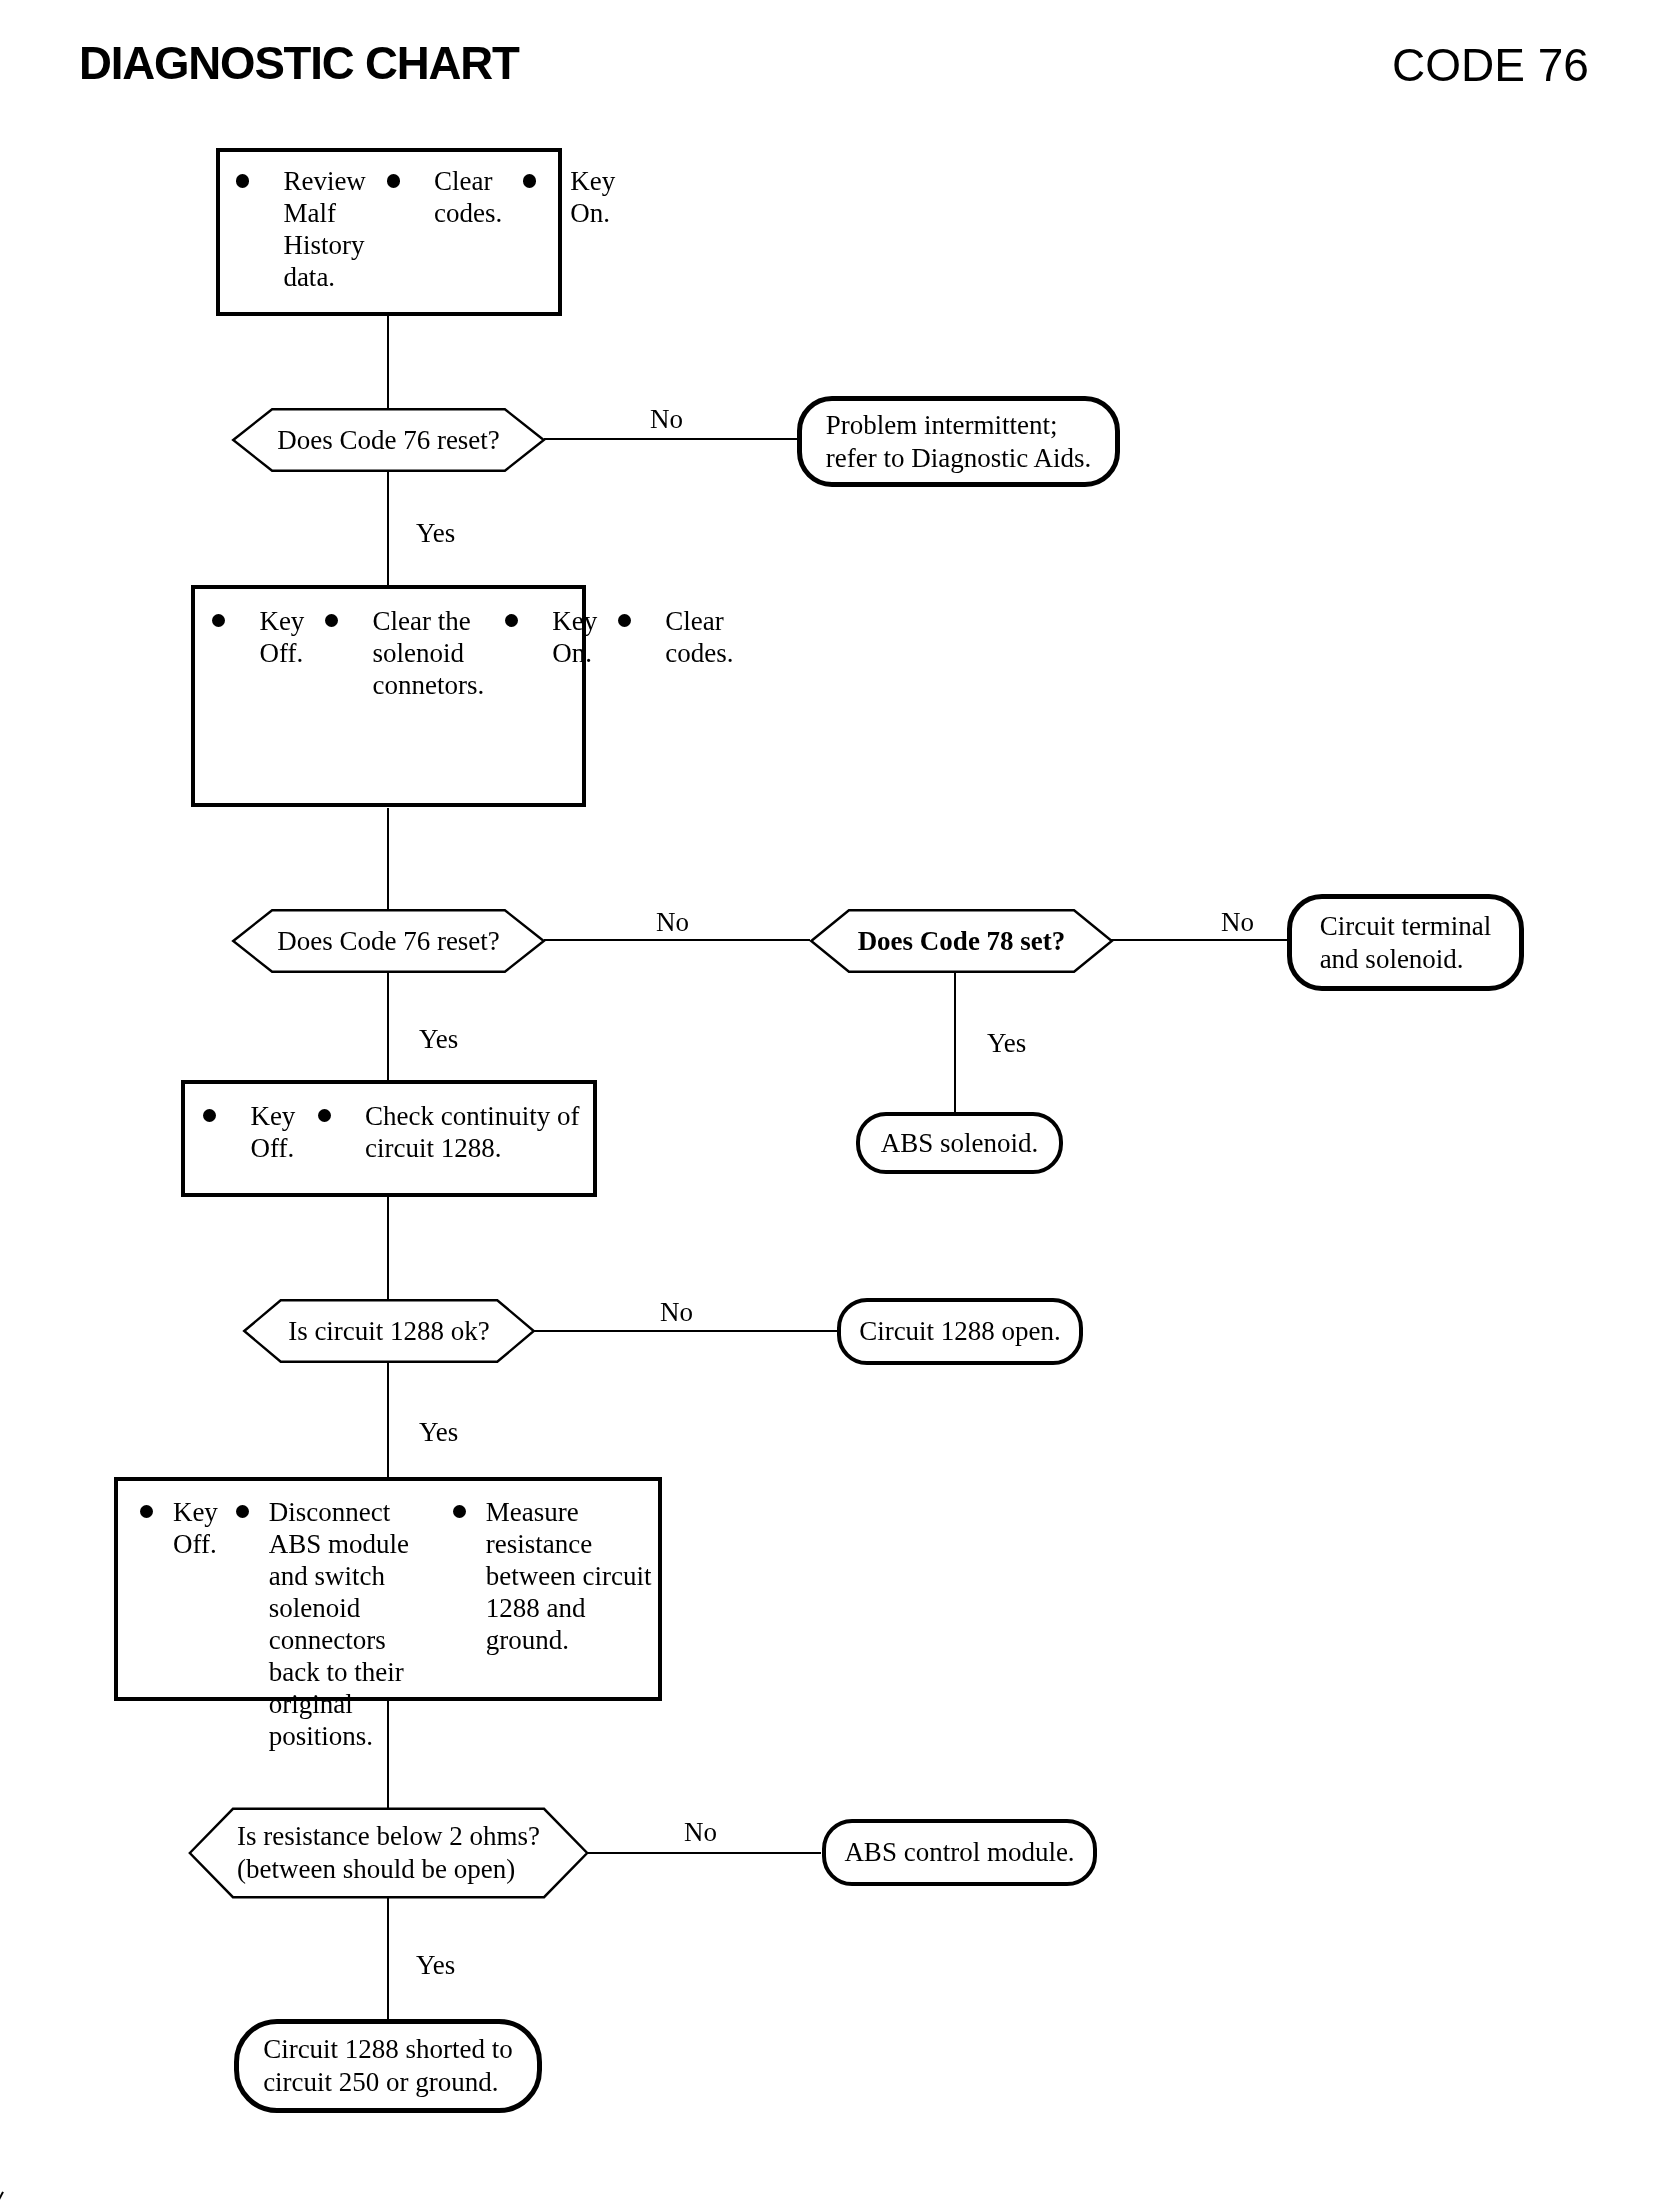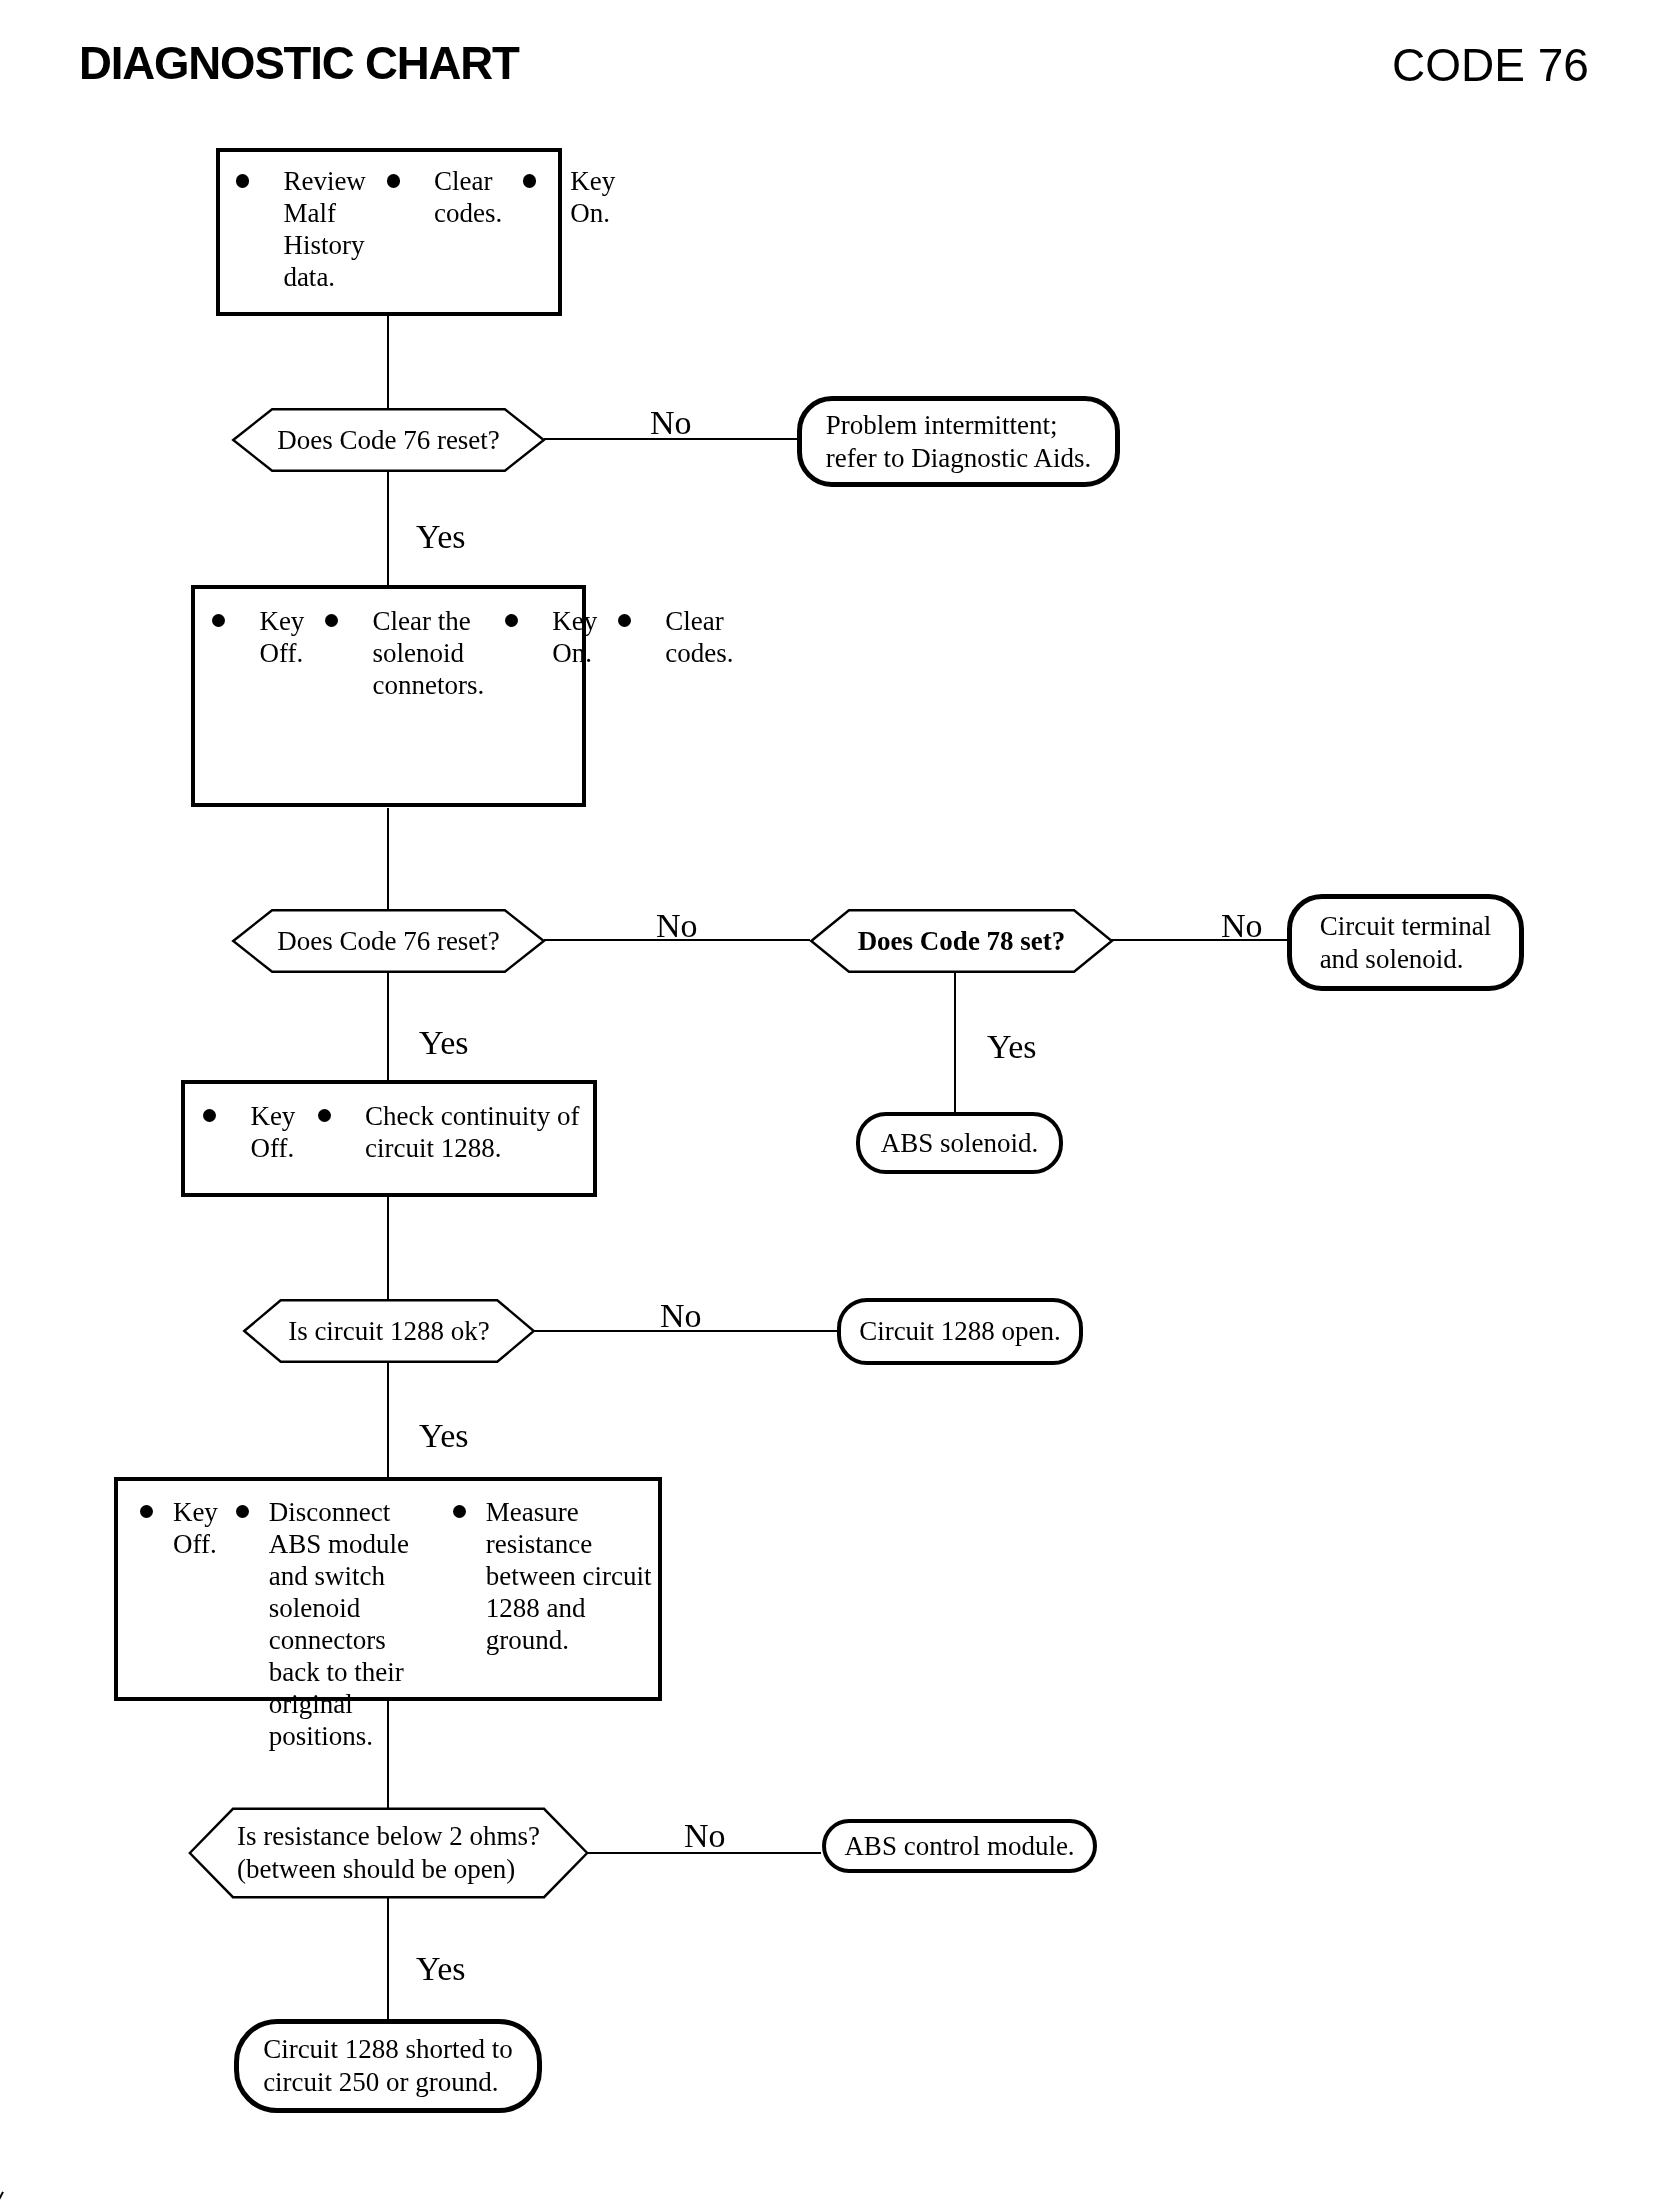--- a/index.html
+++ b/index.html
@@ -32,21 +32,21 @@
     display:flex; align-items:center; justify-content:center;
     font-size:27px; line-height:33px;
   }
   .stadium {
     position:absolute; border:5.5px solid #000; border-radius:35px; background:#fff;
     box-sizing:border-box; display:flex; align-items:center; justify-content:center;
     font-size:27px; line-height:33px;
   }
   .stadium.small { border-radius:30px; border-width:4.9px; }
   .vline, .hline { position:absolute; background:#000; }
-  .lbl { position:absolute; font-size:34px; white-space:nowrap; }
+  .lbl { position:absolute; font-size:27px; white-space:nowrap; }
   .ta-left { text-align:left; }
   .corner-mark {
     position:absolute; left:-1.8px; top:2191px; width:2.4px; height:17px;
     background:#000; transform:rotate(28deg);
   }
 </style>
 </head>
 <body>
 
 <div id="page">
@@ -199,21 +199,21 @@
     </svg>
     <div class="htext">
       <div class="ta-left">
         <div>Is resistance below 2 ohms?</div>
         <div>(between should be open)</div>
       </div>
     </div>
   </div>
   <div class="lbl" style="left:684px; top:1817px;">No</div>
 
-  <div class="stadium small" style="left:822px; top:1819px; width:275px; height:54px;text-align:right;">
+  <div class="stadium small" style="left:822px; top:1819px; width:275px; height:67px;text-align:right;">
     <div>ABS control module.</div>
   </div>
 
   <div class="lbl" style="left:416px; top:1950px;">Yes</div>
 
   <div class="stadium" style="left:234px; top:2019px; width:308px; height:94px; border-radius:43px;">
     <div class="ta-left">
       <div>Circuit 1288 shorted to</div>
       <div>circuit 250 or ground.</div>
     </div>

